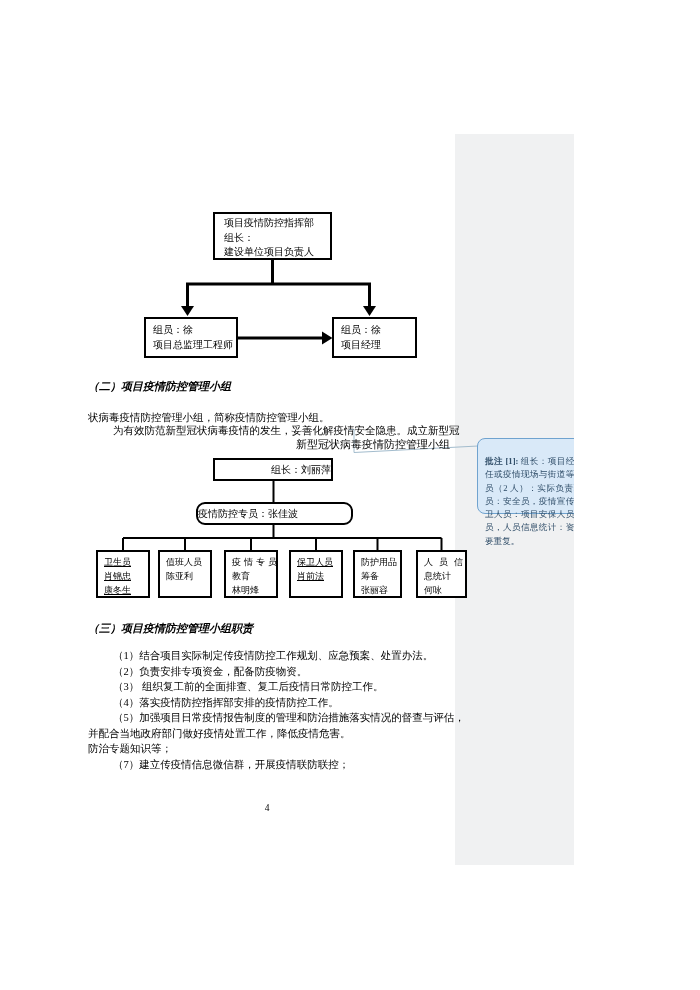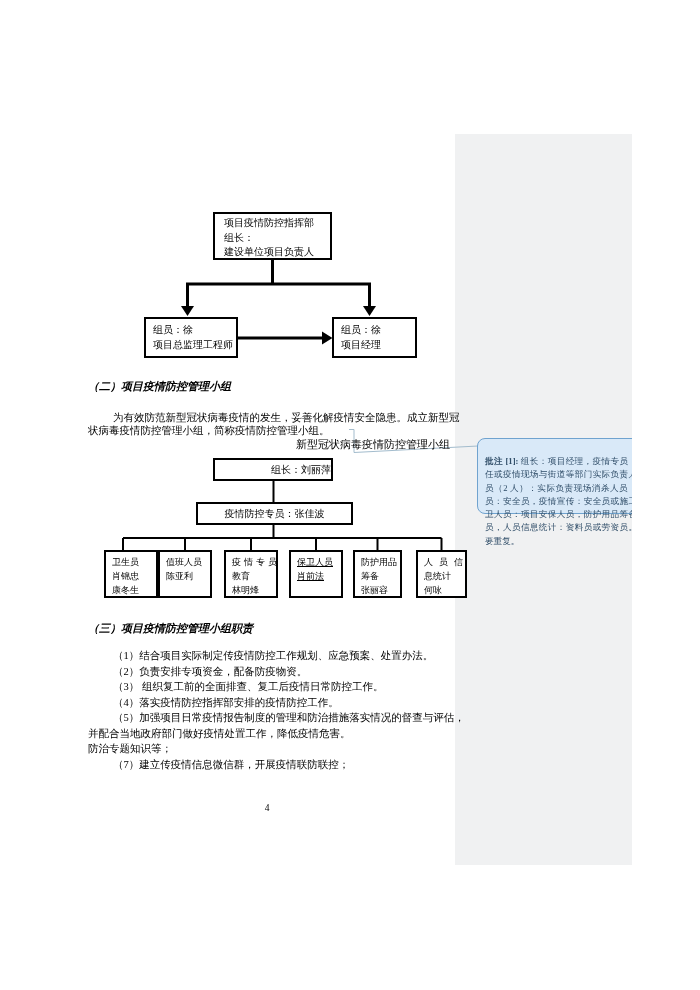--- a/index.html
+++ b/index.html
@@ -1,36 +1,36 @@
 <!DOCTYPE html>
 <html><head>
 <meta charset="utf-8">
 <style>
   html,body{margin:0;padding:0;background:#ffffff;}
   .page{
-    position:relative;width:632px;height:990px;background:#ffffff;overflow:hidden;
+    position:relative;width:574px;height:990px;background:#ffffff;overflow:hidden;
     font-family:"Liberation Serif","DejaVu Serif",serif;color:#000;
   }
   .band{position:absolute;left:455px;top:134px;width:221px;height:731px;background:#f0f1f2;z-index:1;}
   svg.overlay{position:absolute;left:0;top:0;z-index:2;pointer-events:none;}
 
   
   .cbox{position:absolute;background:#fff;border:2px solid #000;box-sizing:border-box;z-index:3;}
   .cbox .ln{white-space:nowrap;}
 
   
   .c1-top{left:213px;top:212px;width:119px;height:48px;font-size:10px;line-height:14.6px;padding:2px 0 0 9px;}
   .c1-left{left:144px;top:317px;width:94px;height:41px;font-size:10px;line-height:15px;padding:3px 0 0 7px;}
   .c1-right{left:332px;top:317px;width:85px;height:41px;font-size:10px;line-height:15px;padding:3px 0 0 7px;}
 
   
   .c2-leader{left:213px;top:458px;width:120px;height:23px;font-size:10px;line-height:19px;text-align:right;}
-  .c2-spec{left:196px;top:502px;width:157px;height:23px;font-size:10px;line-height:19px;text-align:center;}
+  .c2-spec{left:196px;top:502px;width:157px;height:23px;font-size:10px;line-height:19px;border-radius:9px;}
   .c2-m{top:550px;height:48px;font-size:9px;line-height:14px;padding:3px 2px 0 6px;}
-  .c2-m1{left:104px;width:54px;}
+  .c2-m1{left:96px;width:54px;text-decoration:underline;}
   .c2-m2{left:158px;width:54px;}
   .c2-m3{left:224px;width:54px;}
   .c2-m4{left:289px;width:54px;text-decoration:underline;}
   .c2-m5{left:353px;width:49px;}
   .c2-m6{left:416px;width:51px;}
   .sp3{letter-spacing:3px;}
   .sp6{letter-spacing:6px;}
 
   
   .heading{position:absolute;left:88px;font-size:11px;font-weight:bold;white-space:nowrap;z-index:3;font-style:italic;}
@@ -93,22 +93,22 @@
     <div class="ln">组员：徐</div>
     <div class="ln">项目总监理工程师</div>
   </div>
   <div class="cbox c1-right">
     <div class="ln">组员：徐</div>
     <div class="ln">项目经理</div>
   </div>
 
   <div class="heading h2">（二）项目疫情防控管理小组</div>
   <div class="intro">
+    <div class="textline">状病毒疫情防控管理小组，简称疫情防控管理小组。</div>
     <div class="textline indent">为有效防范新型冠状病毒疫情的发生，妥善化解疫情安全隐患。成立新型冠</div>
-    <div class="textline">状病毒疫情防控管理小组，简称疫情防控管理小组。</div>
   </div>
   <div class="caption">新型冠状病毒疫情防控管理小组</div>
 
   <div class="cbox c2-leader">组长：刘丽萍</div>
   <div class="cbox c2-spec">疫情防控专员：张佳波</div>
 
   <div class="cbox c2-m c2-m1">
     <div class="ln">卫生员</div>
     <div class="ln">肖锦忠</div>
     <div class="ln">康冬生</div>

